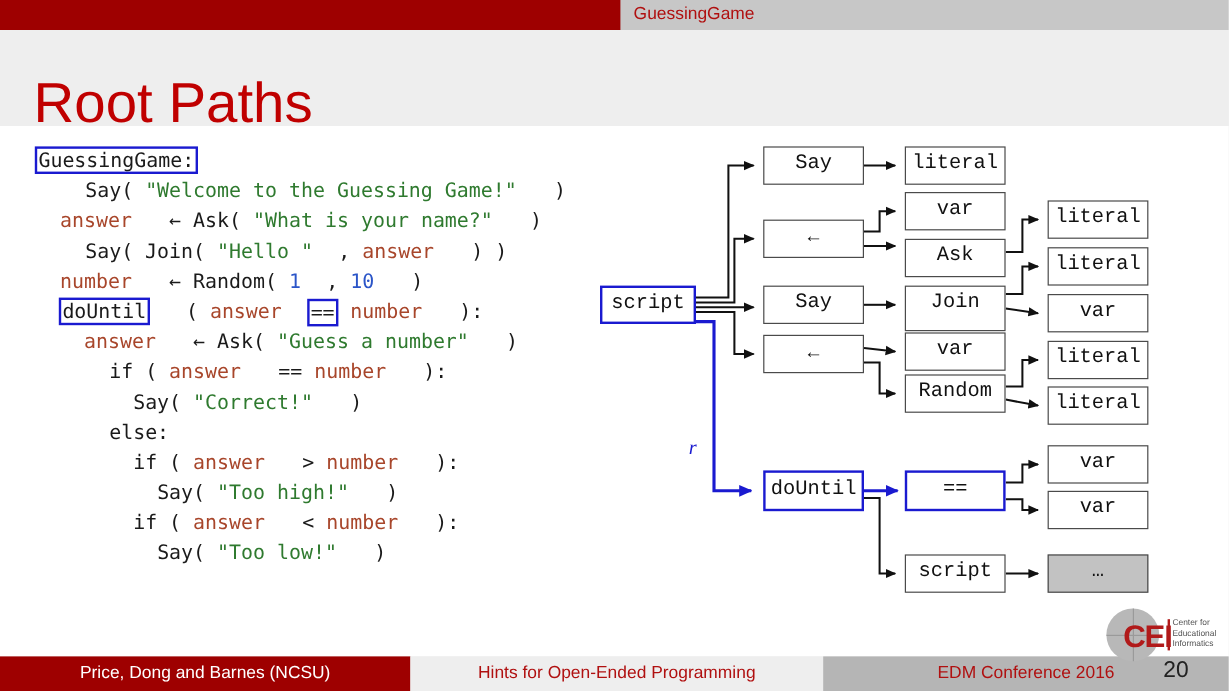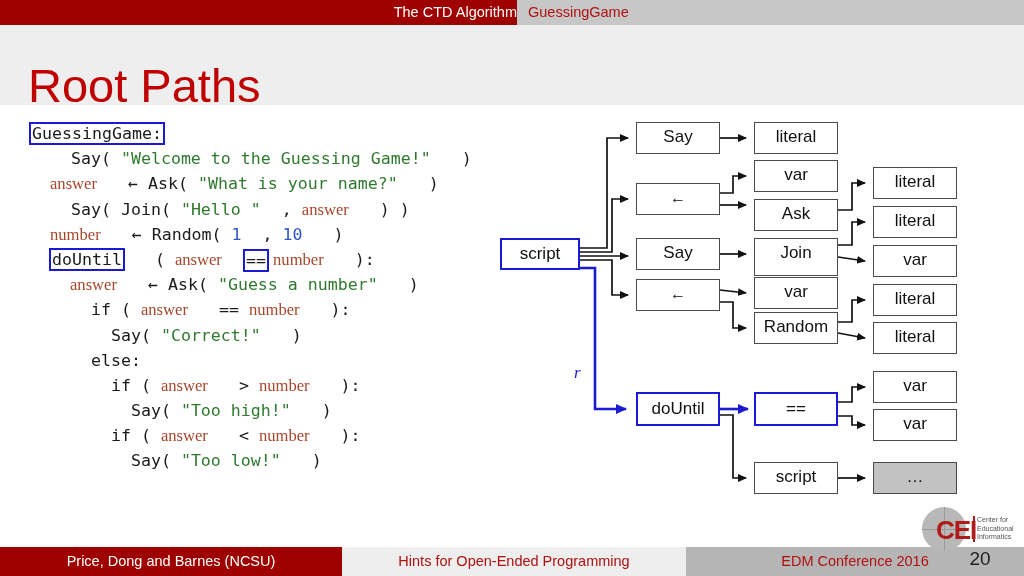--- a/index.html
+++ b/index.html
@@ -74,21 +74,21 @@
     position: absolute;
     left: 30px; top: 16px;
     font-family: "DejaVu Sans Mono", monospace;
     font-size: 16.6px;
     line-height: 25.2px;
     color: #000000;
     white-space: pre;
   }
   #code-block .ln { display: block; height: 25.2px; }
   .tok-str  { color: #2f7a2f; }
-  .tok-var  { color: #a8462b; font-family: Liberation Serif, serif; }
+  .tok-var  { color: #a8462b; }
   .tok-num  { color: #2b55c8; }
   .tok-plain{ color: #1a1a1a; margin-left: 21px; }
   .tok-box {
     border: 2px solid #1a1ad0;
     padding: 0 1px;
     margin: 0 -1px;
   }
   .tok-box-eq {
     border: 2px solid #1a1ad0;
     padding: 0 1px;
@@ -104,20 +104,21 @@
   }
   .node {
     position: absolute;
     box-sizing: border-box;
     border: 1.6px solid #4a4a4a;
     background: #ffffff;
     font-size: 17px;
     color: #111111;
     text-align: center;
     white-space: nowrap;
+    font-family: Liberation Mono, monospace;
   }
   .node > span {
     display: block;
     width: 100%;
   }
   .node.blue {
     border: 2.5px solid #1a1ad0;
   }
   .node.shaded {
     background: #c2c2c2;
@@ -222,21 +223,20 @@
     line-height: 8.6px;
     color: #555555;
   }
   #cei-words span { display: block; }
 </style>
 </head>
 <body>
 
 <div id="topnav">
   <div class="navfill-left"></div>
-  <div class="navitem" id="nav-ctd">The CTD Algorithm</div>
   <div class="navitem" id="nav-term">GuessingGame</div>
 </div>
 
 <div id="titlebar">
   <div id="page-title">Root Paths</div>
 </div>
 
 <div id="slide-body">
 
   <div id="code-block"><span class="ln"><span class="tok-plain tok-box">GuessingGame:</span></span><span class="ln"><span>  </span><span class="tok-plain">Say( </span><span class="tok-str">"Welcome to the Guessing Game!"</span><span class="tok-plain"> )</span></span><span class="ln"><span>  </span><span class="tok-var">answer</span><span class="tok-plain"> ← Ask( </span><span class="tok-str">"What is your name?"</span><span class="tok-plain"> )</span></span><span class="ln"><span>  </span><span class="tok-plain">Say( Join( </span><span class="tok-str">"Hello "</span><span class="tok-plain">, </span><span class="tok-var">answer</span><span class="tok-plain"> ) )</span></span><span class="ln"><span>  </span><span class="tok-var">number</span><span class="tok-plain"> ← Random( </span><span class="tok-num">1</span><span class="tok-plain">, </span><span class="tok-num">10</span><span class="tok-plain"> )</span></span><span class="ln"><span>  </span><span class="tok-plain tok-box">doUntil</span><span class="tok-plain"> ( </span><span class="tok-var">answer</span><span class="tok-plain tok-box-eq">==</span><span class="tok-var"> number</span><span class="tok-plain"> ):</span></span><span class="ln"><span>    </span><span class="tok-var">answer</span><span class="tok-plain"> ← Ask( </span><span class="tok-str">"Guess a number"</span><span class="tok-plain"> )</span></span><span class="ln"><span>    </span><span class="tok-plain">if ( </span><span class="tok-var">answer</span><span class="tok-plain"> == </span><span class="tok-var">number</span><span class="tok-plain"> ):</span></span><span class="ln"><span>      </span><span class="tok-plain">Say( </span><span class="tok-str">"Correct!"</span><span class="tok-plain"> )</span></span><span class="ln"><span>    </span><span class="tok-plain">else:</span></span><span class="ln"><span>      </span><span class="tok-plain">if ( </span><span class="tok-var">answer</span><span class="tok-plain"> &gt; </span><span class="tok-var">number</span><span class="tok-plain"> ):</span></span><span class="ln"><span>        </span><span class="tok-plain">Say( </span><span class="tok-str">"Too high!"</span><span class="tok-plain"> )</span></span><span class="ln"><span>      </span><span class="tok-plain">if ( </span><span class="tok-var">answer</span><span class="tok-plain"> &lt; </span><span class="tok-var">number</span><span class="tok-plain"> ):</span></span><span class="ln"><span>        </span><span class="tok-plain">Say( </span><span class="tok-str">"Too low!"</span><span class="tok-plain"> )</span></span></div>

